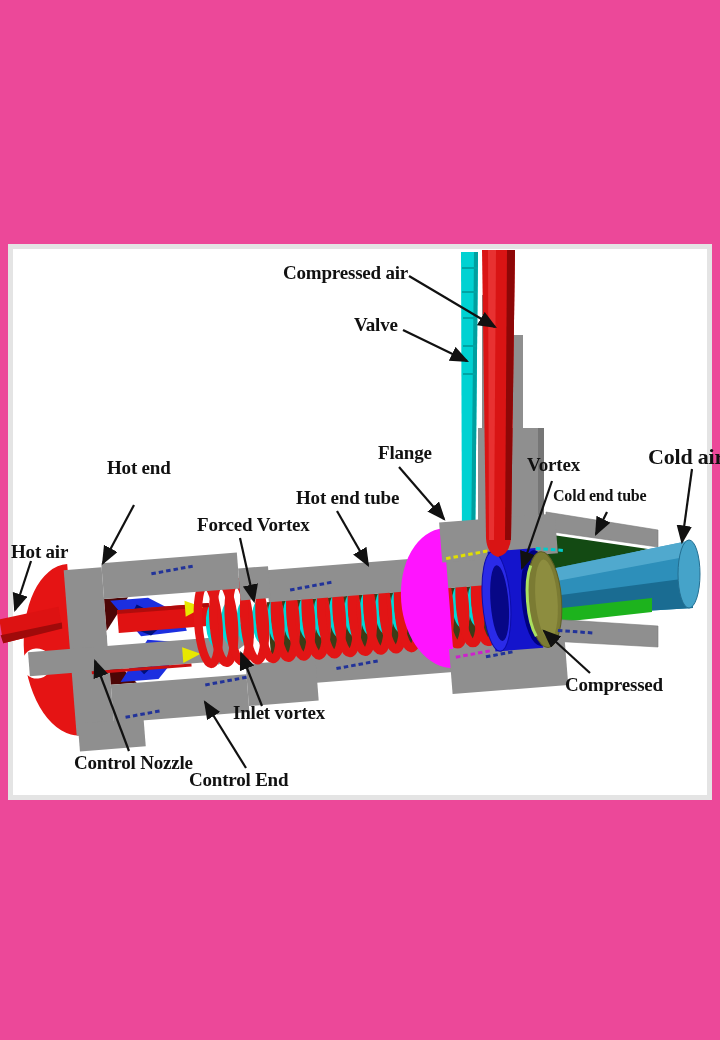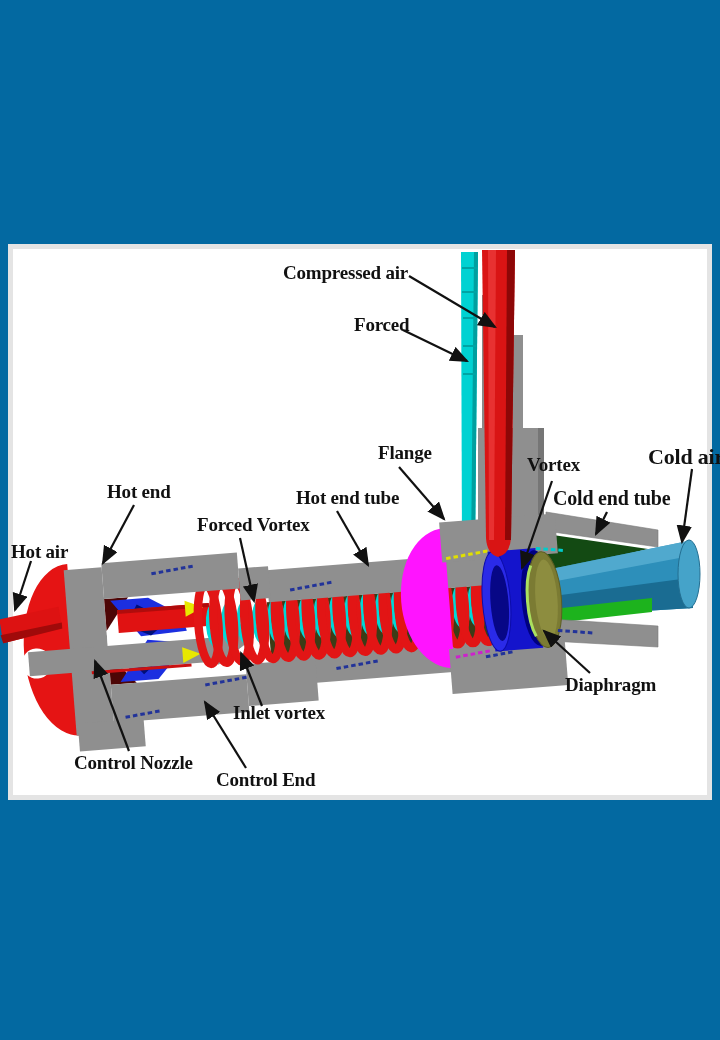--- a/index.html
+++ b/index.html
@@ -1,16 +1,16 @@
 <!DOCTYPE html>
 <html><head>
 <meta charset="utf-8">
 <style>
   html,body{margin:0;padding:0;background:#fff;}
-  #stage{position:relative;width:720px;height:1040px;background:#0369a1;overflow:hidden;
+  #stage{position:relative;width:720px;height:1040px;background:#ec4899;overflow:hidden;
          font-family:"Liberation Serif",serif;}
   #panel{position:absolute;left:8px;top:244px;width:694px;height:546px;
          border:5px solid #e4e4e4;background:#fff;}
   svg{position:absolute;left:0;top:0;}
   .lbl{position:absolute;font:bold 19px "Liberation Serif",serif;color:#111;
        white-space:nowrap;letter-spacing:-0.2px;}
 </style>
 </head>
 <body>
 
@@ -231,26 +231,26 @@
       <line x1="134" y1="505" x2="103" y2="563" marker-end="url(#ah)"></line>
       <line x1="31" y1="561" x2="15" y2="610" marker-end="url(#ah)"></line>
       <line x1="262" y1="706" x2="241" y2="653" marker-end="url(#ah)"></line>
       <line x1="590" y1="673" x2="544" y2="631" marker-end="url(#ah)"></line>
       <line x1="129" y1="751" x2="95" y2="661" marker-end="url(#ah)"></line>
       <line x1="246" y1="768" x2="205" y2="702" marker-end="url(#ah)"></line>
     </g>
   </svg>
 
   <div class="lbl" style="left:283px;top:262px">Compressed air</div>
-  <div class="lbl" style="left:354px;top:314px">Forced</div>
+  <div class="lbl" style="left:354px;top:314px">Valve</div>
   <div class="lbl" style="left:378px;top:442px">Flange</div>
   <div class="lbl" style="left:527px;top:454px">Vortex</div>
   <div class="lbl" style="left:648px;top:444px;font-size:22px">Cold air</div>
-  <div class="lbl" style="left:553px;top:487px;font-size:20px">Cold end tube</div>
+  <div class="lbl" style="left:553px;top:487px;font-size:16px">Cold end tube</div>
   <div class="lbl" style="left:296px;top:487px">Hot end tube</div>
   <div class="lbl" style="left:197px;top:514px">Forced Vortex</div>
-  <div class="lbl" style="left:107px;top:481px">Hot end</div>
+  <div class="lbl" style="left:107px;top:457px">Hot end</div>
   <div class="lbl" style="left:11px;top:541px">Hot air</div>
   <div class="lbl" style="left:233px;top:702px">Inlet vortex</div>
-  <div class="lbl" style="left:565px;top:674px">Diaphragm</div>
+  <div class="lbl" style="left:565px;top:674px">Compressed</div>
   <div class="lbl" style="left:74px;top:752px">Control Nozzle</div>
-  <div class="lbl" style="left:216px;top:769px">Control End</div>
+  <div class="lbl" style="left:189px;top:769px">Control End</div>
 </div>
 
 </body></html>

